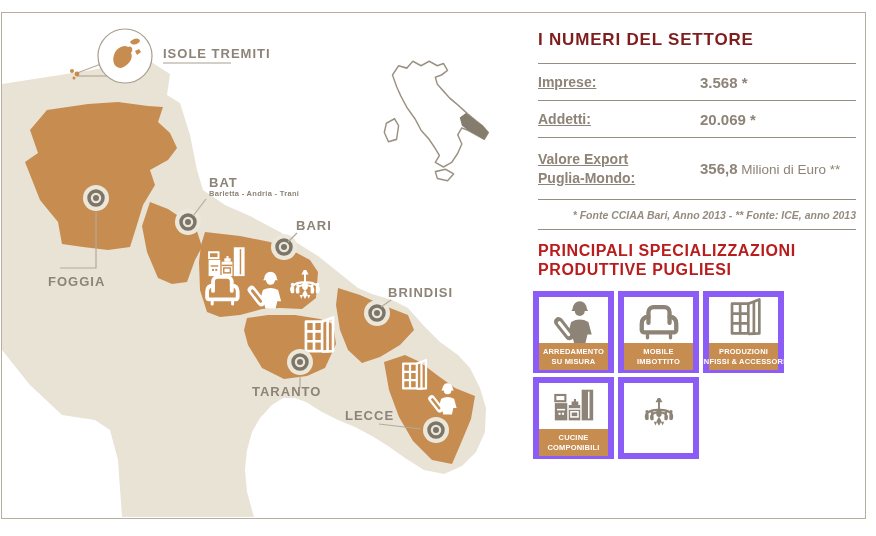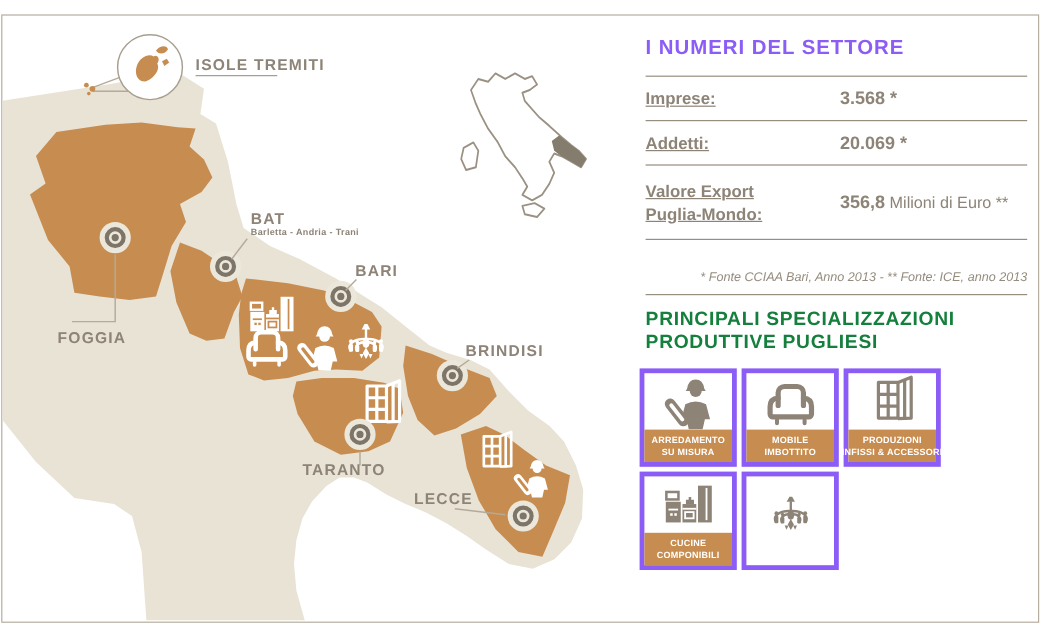--- a/index.html
+++ b/index.html
@@ -4,35 +4,35 @@
 <style>
   html,body{margin:0;padding:0;background:#fff;}
   body{width:876px;height:536px;position:relative;overflow:hidden;
        font-family:"Liberation Sans","DejaVu Sans",sans-serif;color:#8d8377;}
   .frame{position:absolute;left:1px;top:12px;width:863px;height:505px;
          border:1.5px solid #b6ae9f;background:#fff;}
   .map-svg{position:absolute;left:2px;top:13px;}
 
   
   .panel{position:absolute;left:538px;top:30px;width:318px;}
-  .panel-title{font-size:17px;font-weight:bold;letter-spacing:.8px;color:#8b5cf6;}
+  .panel-title{font-size:17px;font-weight:bold;letter-spacing:.8px;color:#7f1d1d;}
   .stat-row{display:flex;align-items:center;border-top:1.5px solid #978e80;
             padding:9px 0 9px 0;}
   .stat-row.first{margin-top:13px;}
   .stat-label{flex:0 0 162px;font-size:14px;font-weight:bold;line-height:1.3;text-decoration:underline;}
   .stat-value{font-size:15px;font-weight:bold;white-space:nowrap;}
   .stat-suffix{font-weight:normal;font-size:13.5px;}
   .footnote-wrap{border-top:1.5px solid #978e80;border-bottom:1.5px solid #978e80;
-                 padding:21px 0 6px 0;text-align:right;}
+                 padding:5px 0 6px 0;text-align:right;font-weight:bold;}
   .footnote{font-size:10.5px;font-style:italic;color:#958c7e;}
   .panel-title2{margin-top:11px;font-size:16px;font-weight:bold;
-                letter-spacing:.6px;line-height:1.2;color:#15803d;}
+                letter-spacing:.6px;line-height:1.2;color:#b91c1c;}
   .cards{margin-left:-5px;margin-top:12px;}
   .cards-row{display:flex;gap:4px;margin-bottom:4px;}
-  .card{width:81px;height:82px;border:4px solid #8b5cf6;background:#fff;
+  .card{width:81px;height:82px;border:6px solid #8b5cf6;background:#fff;
         display:flex;flex-direction:column;box-sizing:border-box;}
   .card-icon{flex:1;display:flex;align-items:center;justify-content:center;
              color:#8d8377;--icon-bg:#ffffff;}
   .card-band{min-height:27px;background:#c78c4f;color:#fff;display:flex;
              flex-direction:column;align-items:center;justify-content:center;
              font-size:7.5px;font-weight:bold;line-height:1.35;letter-spacing:.2px;
              text-align:center;white-space:nowrap;}
 
   
   .map-label{font-size:13px;font-weight:bold;letter-spacing:1px;fill:#8d8377;}

